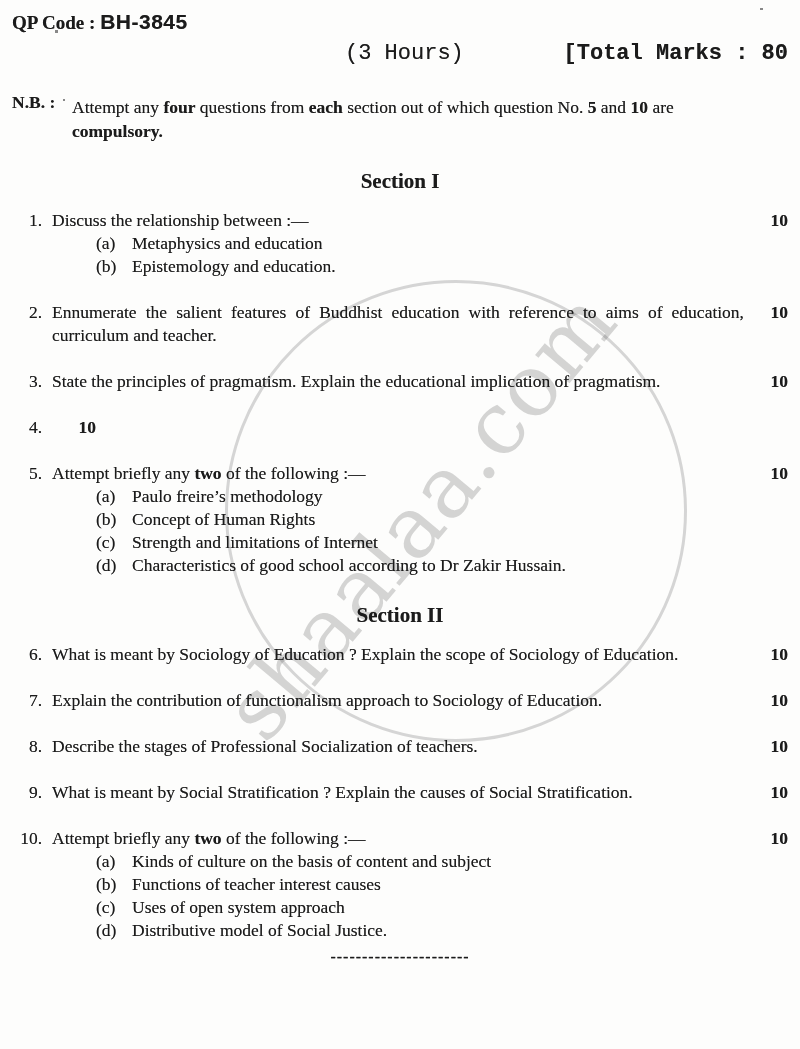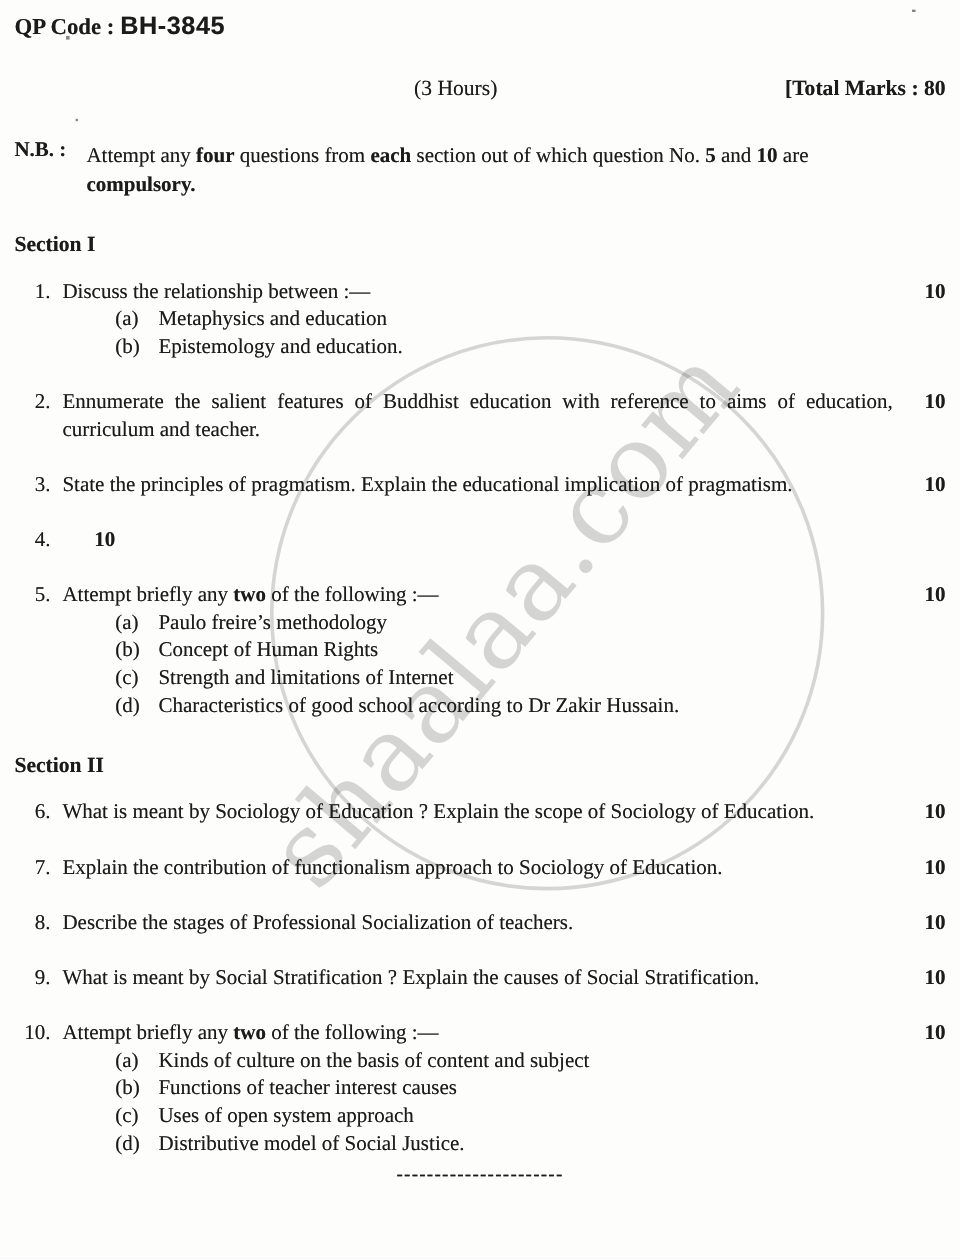--- a/index.html
+++ b/index.html
@@ -26,29 +26,29 @@
     transform:translate(-50%,-50%) rotate(-50deg);
     font-family:"DejaVu Serif",serif;
     font-size:86px;font-weight:500;
     color:rgba(70,70,70,0.22);
     white-space:nowrap;z-index:0;letter-spacing:1px;
   }
   .speck{position:absolute;background:rgba(40,40,40,0.55);z-index:0;}
   
   .qp-row{text-align:left;font-size:19px;font-weight:bold;line-height:24px;}
   .qp-val{font-family:"Liberation Sans",sans-serif;font-size:21px;letter-spacing:0.5px;}
-  .meta-row{position:relative;height:23px;margin-top:28px;font-size:18px;}
+  .meta-row{position:relative;height:23px;margin-top:6px;font-size:22px;font-family:Liberation Mono, monospace;}
   .hours{position:absolute;left:333px;top:0;}
   .marks{position:absolute;right:0;top:0;font-weight:bold;text-align:center;}
   
   .nb{display:flex;margin:26px 22px 0 0;font-size:17.5px;line-height:24px;}
   .nb-label{font-weight:bold;flex:0 0 52px;white-space:nowrap;}
   .nb-text{margin:5px 0 0 8px;flex:1;}
   
-  .sec-title{margin:26px 0 0 0;text-align:left;font-size:18px;font-weight:bold;line-height:24px;}
+  .sec-title{margin:26px 0 0 0;text-align:center;font-size:21px;font-weight:bold;line-height:24px;}
   .question{display:flex;margin-top:23px;font-size:17.5px;line-height:23px;align-items:flex-start;}
   section .q-list .question:first-child{margin-top:16px;}
   .q-num{flex:0 0 40px;text-align:right;padding-right:10px;box-sizing:border-box;}
   .q-body{flex:1;min-width:0;}
   .q-text{margin:0;text-align:justify;}
   .subs{margin-left:44px;}
   .subq{display:flex;}
   .subq-label{flex:0 0 36px;}
   .subq-text{flex:1;}
   .q-marks{flex:0 0 44px;text-align:right;font-weight:bold;}

